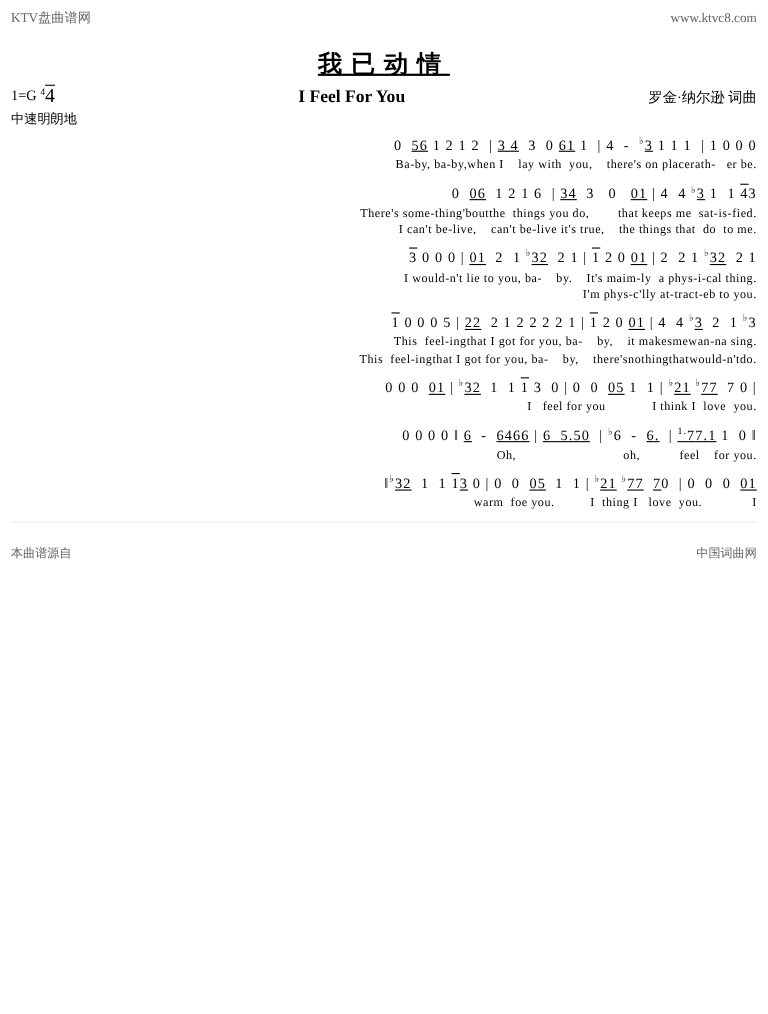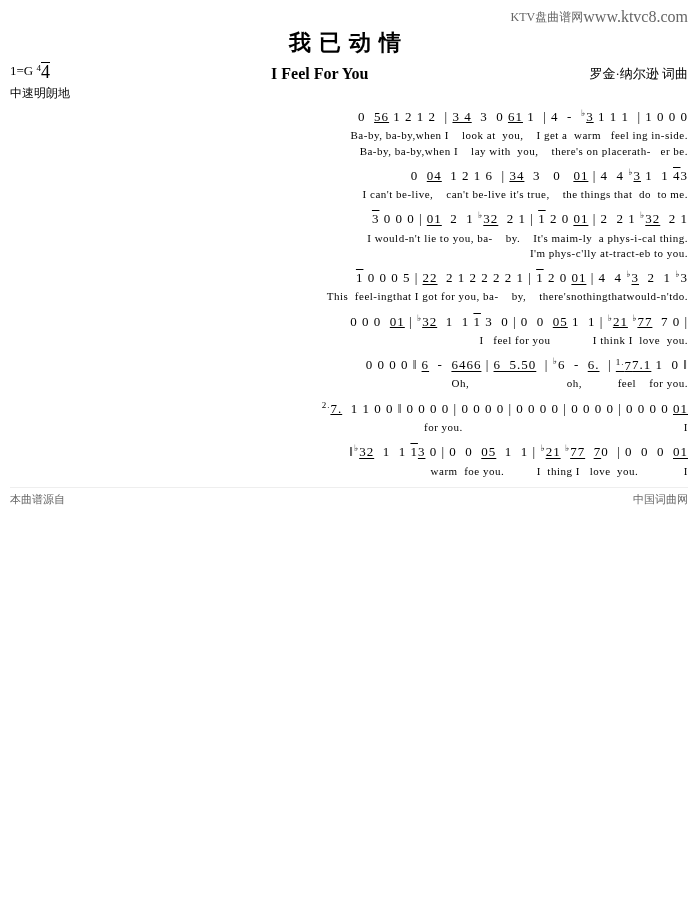--- a/index.html
+++ b/index.html
@@ -13,38 +13,39 @@
       position: relative;
     }
     .page {
       width: 698px;
       min-height: 922px;
       padding: 8px 10px;
       position: relative;
     }
     .top-bar {
       display: flex;
-      justify-content: flex-end;
+      justify-content: space-between;
       align-items: center;
-      margin-bottom: 2px;
+      margin-bottom: 18px;
     }
     .top-left {
       font-size: 12px;
       color: #666;
     }
     .top-right {
-      font-size: 16px;
+      font-size: 12px;
       color: #666;
     }
     .title {
       text-align: center;
       font-size: 22px;
       font-weight: bold;
       letter-spacing: 8px;
       margin-bottom: 4px;
+      text-decoration: underline;
     }
     .subtitle-row {
       display: flex;
       justify-content: space-between;
       align-items: flex-end;
       margin-bottom: 2px;
     }
     .key-info {
       font-size: 13px;
     }
@@ -93,21 +94,21 @@
       line-height: 1.4;
       margin-bottom: 2px;
     }
     .footer {
       display: flex;
       justify-content: space-between;
       font-size: 11px;
       color: #666;
       margin-top: 8px;
       border-top: 1px solid #eee;
-      padding-top: 4px;
+      padding-top: 20px;
     }
     sup { font-size: 9px; vertical-align: super; }
   </style>
 </head>
 <body>
 
 <div class="page">
   <div class="top-bar">
     <span class="top-left">KTV盘曲谱网</span>
     <span class="top-right">www.ktvc8.com</span>
@@ -122,55 +123,52 @@
     </div>
     <div class="subtitle-center">I Feel For You</div>
     <div class="author">罗金·纳尔逊 词曲</div>
   </div>
   <div class="tempo-row">中速明朗地</div>
 
   <div class="score-content">
 
     <div class="music-line">
       <div class="notes-row">0  <u>56</u> 1 2 1 2  | <u>3 4</u>  3  0 <u>61</u> 1  | 4  -  <sup>♭</sup><u>3</u> 1 1 1  | 1 0 0 0</div>
-      <div class="lyrics-row">Ba-by, ba-by,when I    look at  you,    I get a  warm   feel ing in-side.</div>
       <div class="lyrics-row2">Ba-by, ba-by,when I    lay with  you,    there's on placerath-   er be.</div>
     </div>
 
     <div class="music-line">
-      <div class="notes-row">0  <u>04</u>  1 2 1 6  | <u>34</u>  3   0   <u>01</u> | 4  4 <sup>♭</sup><u>3</u> 1  1 <span style="text-decoration:overline">4</span>3</div>
+      <div class="notes-row">0  <u>06</u>  1 2 1 6  | <u>34</u>  3   0   <u>01</u> | 4  4 <sup>♭</sup><u>3</u> 1  1 <span style="text-decoration:overline">4</span>3</div>
+      <div class="lyrics-row">There's some-thing'boutthe  things you do,        that keeps me  sat-is-fied.</div>
       <div class="lyrics-row2">I can't be-live,    can't be-live it's true,    the things that  do  to me.</div>
     </div>
 
     <div class="music-line">
       <div class="notes-row"><span style="text-decoration:overline">3</span> 0 0 0 | <u>01</u>  2  1 <sup>♭</sup><u>32</u>  2 1 | <span style="text-decoration:overline">1</span> 2 0 <u>01</u> | 2  2 1 <sup>♭</sup><u>32</u>  2 1</div>
       <div class="lyrics-row">         I would-n't lie to you, ba-    by.    It's maim-ly  a phys-i-cal thing.</div>
       <div class="lyrics-row2">                                              I'm phys-c'lly at-tract-eb to you.</div>
     </div>
 
     <div class="music-line">
       <div class="notes-row"><span style="text-decoration:overline">1</span> 0 0 0 5 | <u>22</u>  2 1 2 2 2 2 1 | <span style="text-decoration:overline">1</span> 2 0 <u>01</u> | 4  4 <sup>♭</sup><u>3</u>  2  1 <sup>♭</sup>3</div>
+      <div class="lyrics-row">This  feel-ingthat I got for you, ba-    by,    it makesmewan-na sing.</div>
       <div class="lyrics-row2">This  feel-ingthat I got for you, ba-    by,    there'snothingthatwould-n'tdo.</div>
     </div>
 
 
     <div class="music-line">
       <div class="notes-row">0 0 0  <u>01</u> | <sup>♭</sup><u>32</u>  1  1 <span style="text-decoration:overline">1</span> 3  0 | 0  0  <u>05</u> 1  1 | <sup>♭</sup><u>21</u> <sup>♭</sup><u>77</u>  7 0 |</div>
       <div class="lyrics-row">           I   feel for you             I think I  love  you.</div>
     </div>
 
     <div class="music-line">
       <div class="notes-row">0 0 0 0 ‖ <u>6</u>  -  <u>6466</u> | <u>6  5.50</u>  | <sup>♭</sup>6  -  <u>6.</u>  | <u><sup style="font-size:9px">1.</sup>7</u><u>7.1</u> 1  0 ‖</div>
       <div class="lyrics-row">           Oh,                              oh,           feel    for you.</div>
     </div>
 
-    <div class="music-line">
-      <div class="notes-row"><sup style="font-size:9px">2.</sup><u>7.</u>  1 1 0 0 ‖ 0 0 0 0 | 0 0 0 0 | 0 0 0 0 | 0 0 0 0 | 0 0 0 0 <u>01</u></div>
-      <div class="lyrics-row">for you.                                                                    I</div>
-    </div>
 
     <div class="music-line">
       <div class="notes-row">‖<sup>♭</sup><u>32</u>  1  1 <span style="text-decoration:overline">1</span><u>3</u> 0 | 0  0  <u>05</u>  1  1 | <sup>♭</sup><u>21</u> <sup>♭</sup><u>77</u>  <u>7</u>0  | 0  0  0  <u>01</u></div>
       <div class="lyrics-row">warm  foe you.          I  thing I   love  you.              I</div>
     </div>
 
   </div>
 
   <div class="footer">
     <span>本曲谱源自</span>

